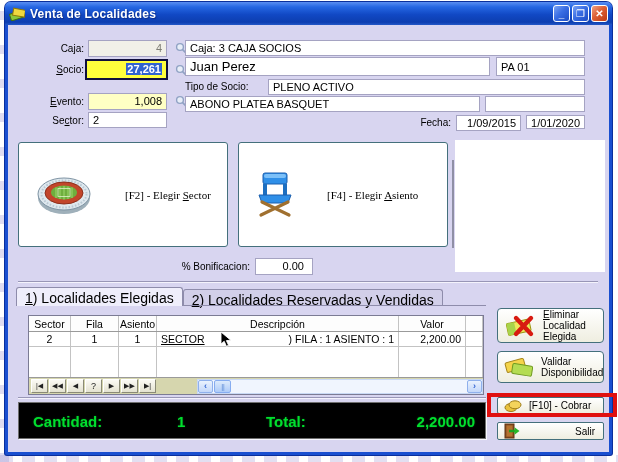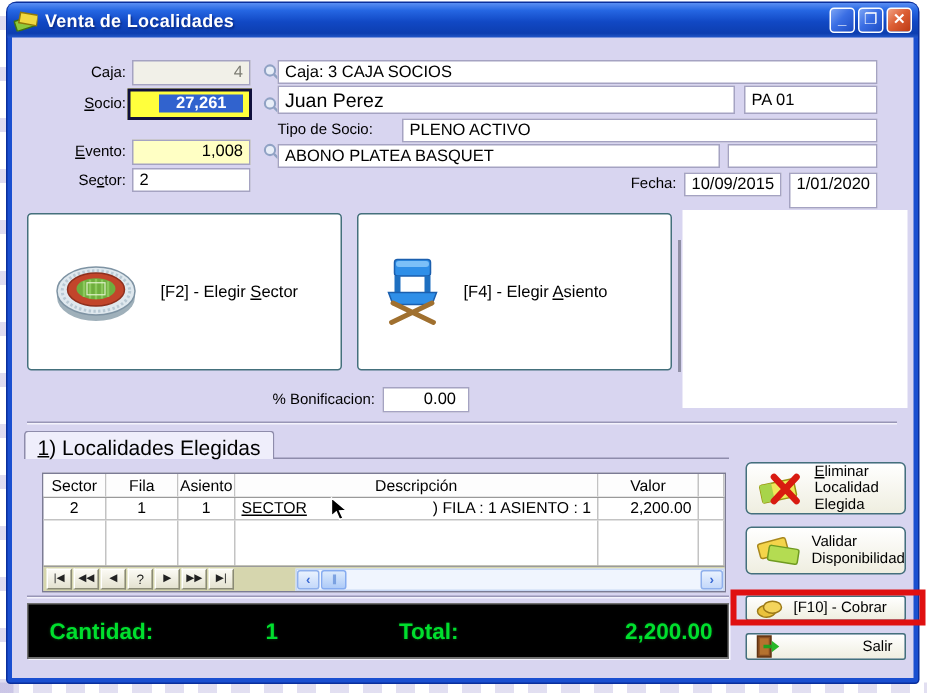--- a/index.html
+++ b/index.html
@@ -32,28 +32,28 @@
   .client { position:absolute; left:3px; top:23px; width:601px; height:427px; background:#d8d5f0; overflow:visible; }
 
   
   .lab { position:absolute; font-size:10px; color:#000; text-align:right; white-space:nowrap; }
   .fld { position:absolute; background:#fff; border:1px solid #a5a3c2; font-size:11px;
     padding:1px 4px; white-space:nowrap; overflow:hidden; }
   .fld.r { text-align:right; }
   .fld.dis { background:#f1f0e8; color:#7d7d74; }
   .fld.yl { background:#ffffc4; }
   .fld.focus { background:#ffff3c; border:2px solid #10103c; font-weight:bold; }
-  .sel { background:#3163ce; color:#fff; padding:0 11px; }
+  .sel { background:#3163ce; color:#fff; padding:0 1px; }
   .zicon { position:absolute; width:12px; height:12px; }
 
   
   .bigbtn { position:absolute; width:210px; height:105px; background:#fff;
     border:1px solid #44707c; border-radius:3px; display:flex; align-items:center;
     font-size:11px; color:#000; cursor:default; }
-  .bigbtn .blabel { margin-left:14px; white-space:nowrap; }
+  .bigbtn .blabel { margin-left:32px; white-space:nowrap;font-family:Liberation Serif, serif; }
   .bigbtn .bicon { margin-left:16px; }
 
   .whitepanel { position:absolute; left:447px; top:115px; width:150px; height:132px; background:#fff; }
   .vline { position:absolute; left:444px; top:135px; width:2px; height:88px; background:#8f8fa5; }
 
   .divider { position:absolute; height:2px; border-top:1px solid #9896b6; border-bottom:1px solid #f4f3fc; }
 
   
   .tabs { position:absolute; left:8px; top:262px; display:flex; align-items:flex-end; height:19px; }
   .tab { font-size:14px; padding:2px 8px 3px; border:1px solid #8e8cab; border-bottom:none;
@@ -170,22 +170,22 @@
 
       <span class="fld" style="left:177px; top:15px; width:400px; height:16px;">Caja: 3 CAJA SOCIOS</span>
       <span class="fld" style="left:177px; top:32px; width:305px; height:19px; font-size:13px;">Juan Perez</span>
       <span class="fld" style="left:488px; top:32px; width:89px; height:19px; padding-top:3px;">PA 01</span>
       <span class="lab" style="left:177px; top:56px; width:78px; text-align:left;">Tipo de Socio:</span>
       <span class="fld" style="left:260px; top:54px; width:317px; height:16px;">PLENO ACTIVO</span>
       <span class="fld" style="left:177px; top:71px; width:295px; height:16px;">ABONO PLATEA BASQUET</span>
       <span class="fld" style="left:477px; top:71px; width:100px; height:16px;"></span>
 
       <span class="lab" style="left:380px; top:92px; width:63px;">Fecha:</span>
-      <span class="fld r" style="left:448px; top:90px; width:65px; height:16px;">10/09/2015</span>
-      <span class="fld r" style="left:518px; top:90px; width:59px; height:24px;">1/01/2020</span>
+      <span class="fld r" style="left:448px; top:90px; width:65px; height:16px;">1/09/2015</span>
+      <span class="fld r" style="left:518px; top:90px; width:59px; height:14px;">1/01/2020</span>
 
       <div class="bigbtn" style="left:10px; top:117px;">
         <svg class="bicon" width="58" height="50">
           <ellipse cx="29" cy="28" rx="26" ry="16" fill="#9fb0ba"></ellipse>
           <ellipse cx="29" cy="24" rx="26" ry="16" fill="#dfe8ee" stroke="#7e93a3"></ellipse>
           <ellipse cx="29" cy="24" rx="22.5" ry="13.5" fill="none" stroke="#b9c9d4" stroke-width="2" stroke-dasharray="1.6 1.6"></ellipse>
           <ellipse cx="29" cy="23" rx="19" ry="11" fill="#c2452b" stroke="#8d2f1d"></ellipse>
           <ellipse cx="29" cy="22.5" rx="13" ry="7" fill="#6fae3e"></ellipse>
           <path d="M21 17.5 V28 M25 16.5 V29 M29 16 V29.5 M33 16.5 V29 M37 17.5 V28" stroke="#8cc95c" stroke-width="1.6"></path>
           <rect x="23" y="18.5" width="12" height="8" fill="none" stroke="#dff0c8" stroke-width="0.8"></rect>
@@ -208,20 +208,21 @@
       <div class="vline"></div>
       <div class="whitepanel"></div>
 
       <span class="lab" style="left:150px; top:236px; width:92px;">% Bonificacion:</span>
       <span class="fld r" style="left:247px; top:233px; width:58px; height:17px; padding-right:8px;">0.00</span>
 
       <div class="divider" style="left:10px; top:256px; width:580px;"></div>
 
       <div class="tabs">
         <div class="tab active"><u>1</u>) Localidades Elegidas</div>
+        <div class="tab inactive"><u>2</u>) Localidades Reservadas y Vendidas</div>
       </div>
       <div class="tabline"></div>
 
       <div class="grid">
         <div class="g-row g-head">
           <div class="g-cell c1">Sector</div>
           <div class="g-cell c2">Fila</div>
           <div class="g-cell c3">Asiento</div>
           <div class="g-cell c4">Descripción</div>
           <div class="g-cell c5">Valor</div>

